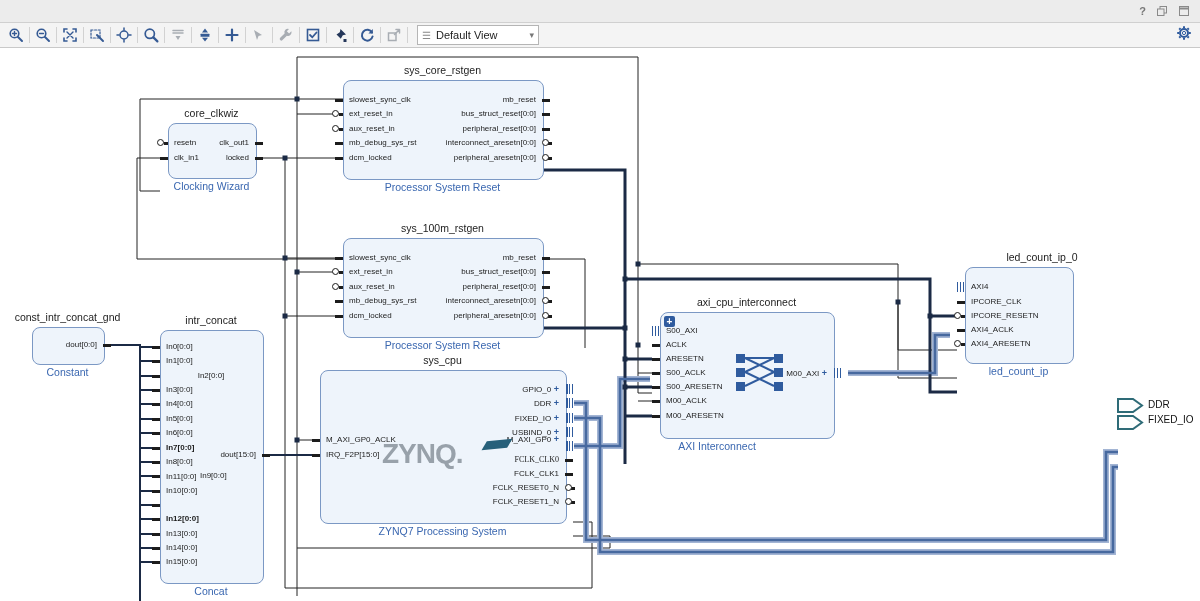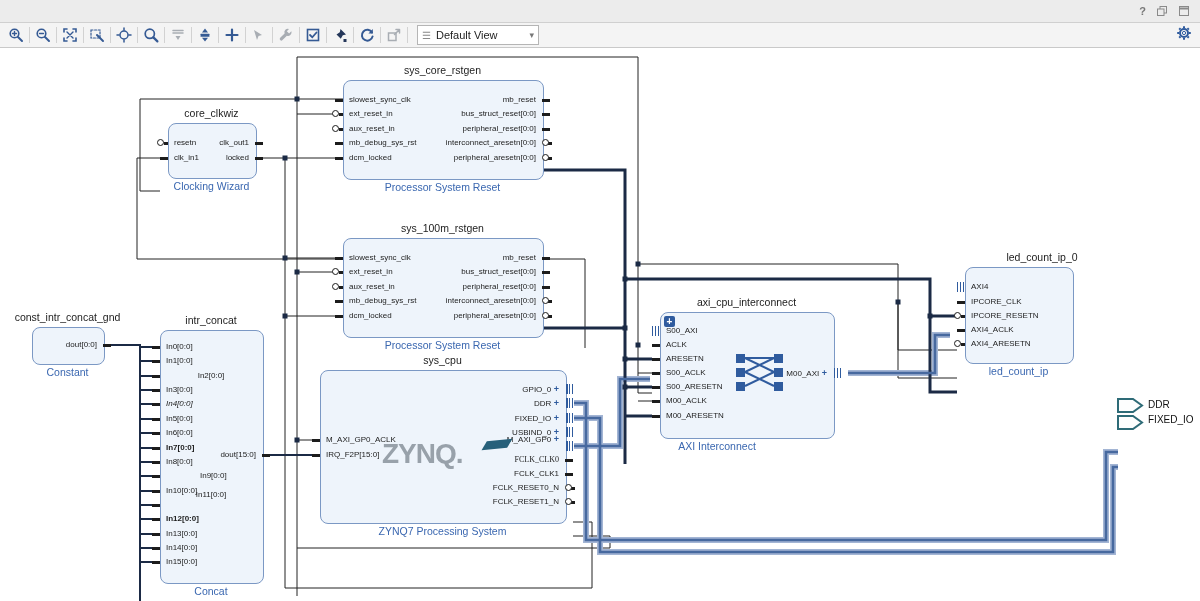--- a/index.html
+++ b/index.html
@@ -342,35 +342,35 @@
       <div class="b-title" style="left: 101px; top: 266px; width: 220px;">intr_concat</div>
       <div class="b-type" style="left: 101px; top: 537px; width: 220px;">Concat</div>
       <div class="port-label" style="left: 166px; top: 294px; width: 90px; text-align: left;">In0[0:0]</div>
       <div class="pin-bar" style="left: 152px; top: 297.5px;"></div>
       <div class="port-label" style="left: 166px; top: 308px; width: 90px; text-align: left;">In1[0:0]</div>
       <div class="pin-bar" style="left: 152px; top: 311.5px;"></div>
       <div class="port-label" style="left: 166px; top: 323px; width: 90px; text-align: center;">In2[0:0]</div>
       <div class="pin-bar" style="left: 152px; top: 326.5px;"></div>
       <div class="port-label" style="left: 166px; top: 337px; width: 90px; text-align: left;">In3[0:0]</div>
       <div class="pin-bar" style="left: 152px; top: 340.5px;"></div>
-      <div class="port-label" style="left: 166px; top: 351px; width: 90px; text-align: left; font-style: italic;">In4[0:0]</div>
+      <div class="port-label" style="left: 166px; top: 351px; width: 90px; text-align: left;">In4[0:0]</div>
       <div class="pin-bar" style="left: 152px; top: 354.5px;"></div>
       <div class="port-label" style="left: 166px; top: 366px; width: 90px; text-align: left;">In5[0:0]</div>
       <div class="pin-bar" style="left: 152px; top: 369.5px;"></div>
       <div class="port-label" style="left: 166px; top: 380px; width: 90px; text-align: left;">In6[0:0]</div>
       <div class="pin-bar" style="left: 152px; top: 383.5px;"></div>
       <div class="port-label" style="left: 166px; top: 395px; width: 90px; text-align: left; font-weight: bold;">In7[0:0]</div>
       <div class="pin-bar" style="left: 152px; top: 398.5px;"></div>
       <div class="port-label" style="left: 166px; top: 409px; width: 90px; text-align: left;">In8[0:0]</div>
       <div class="pin-bar" style="left: 152px; top: 412.5px;"></div>
       <div class="port-label" style="left: 166px; top: 423px; width: 90px; text-align: left; margin-left: 34px;">In9[0:0]</div>
       <div class="pin-bar" style="left: 152px; top: 426.5px;"></div>
       <div class="port-label" style="left: 166px; top: 438px; width: 90px; text-align: left;">In10[0:0]</div>
       <div class="pin-bar" style="left: 152px; top: 441.5px;"></div>
-      <div class="port-label" style="left: 166px; top: 442px; width: 90px; text-align: center;">In11[0:0]</div>
+      <div class="port-label" style="left: 166px; top: 424px; width: 90px; text-align: left;">In11[0:0]</div>
       <div class="pin-bar" style="left: 152px; top: 455.5px;"></div>
       <div class="port-label" style="left: 166px; top: 466px; width: 90px; text-align: left; font-weight: bold;">In12[0:0]</div>
       <div class="pin-bar" style="left: 152px; top: 469.5px;"></div>
       <div class="port-label" style="left: 166px; top: 481px; width: 90px; text-align: left;">In13[0:0]</div>
       <div class="pin-bar" style="left: 152px; top: 484.5px;"></div>
       <div class="port-label" style="left: 166px; top: 495px; width: 90px; text-align: left;">In14[0:0]</div>
       <div class="pin-bar" style="left: 152px; top: 498.5px;"></div>
       <div class="port-label" style="left: 166px; top: 509px; width: 90px; text-align: left;">In15[0:0]</div>
       <div class="pin-bar" style="left: 152px; top: 512.5px;"></div>
       <div class="port-label" style="left: 166px; top: 402px; width: 90px; text-align: right;">dout[15:0]</div>

